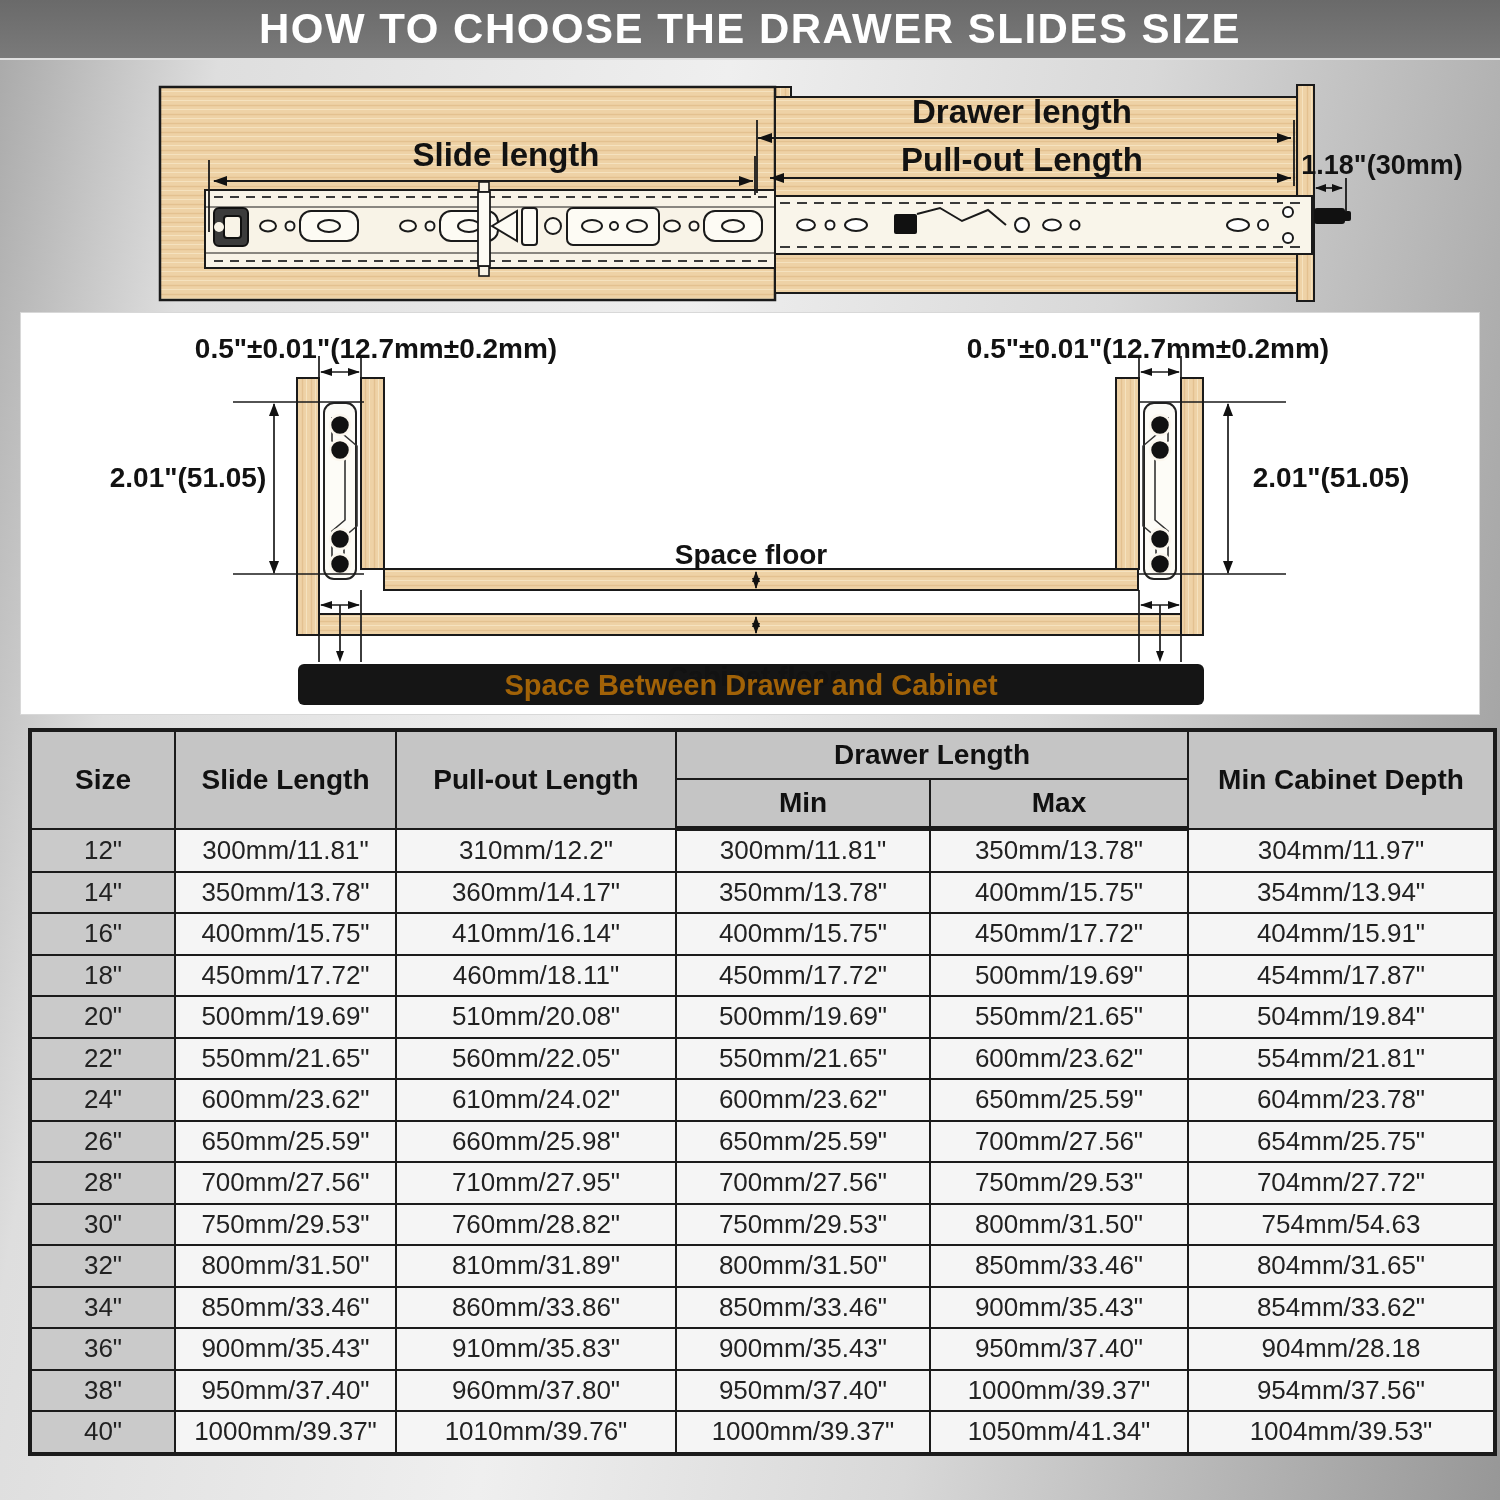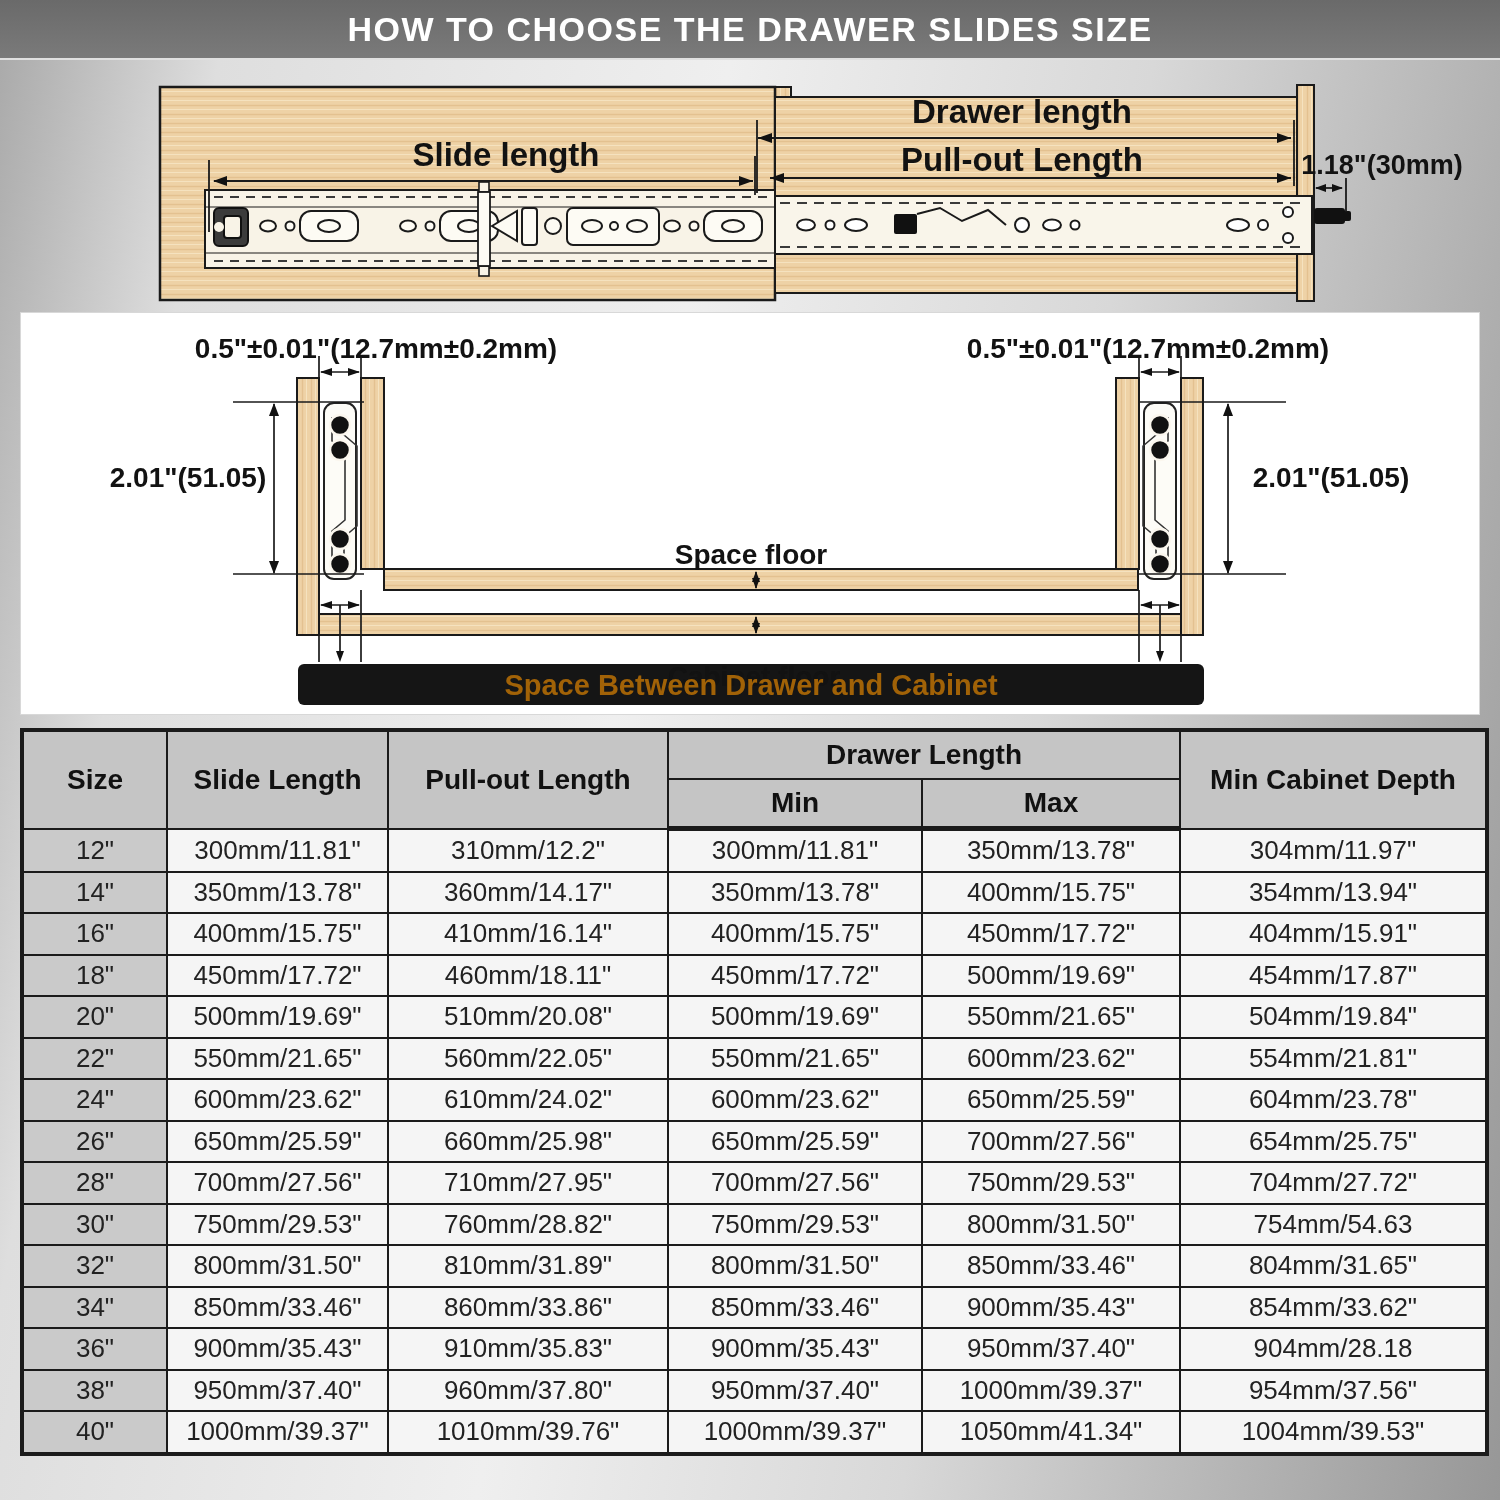--- a/index.html
+++ b/index.html
@@ -2,28 +2,28 @@
 <html><head>
 <meta charset="utf-8">
 <style>
   html,body{margin:0;padding:0;width:1500px;height:1500px;overflow:hidden;
     font-family:"Liberation Sans", sans-serif;}
   body{background:linear-gradient(100deg,#a8a8a8 0%,#dedede 13%,#efefef 42%,#d8d8d8 66%,#979797 100%);}
   .title-bar{position:absolute;left:0;top:0;width:1500px;height:58px;
     background:linear-gradient(#6a6a6a,#7a7a7a);
     display:flex;align-items:center;justify-content:center;
     border-bottom:2px solid #e0e0e0;}
-  .title-bar span{color:#ffffff;font-size:34px;font-weight:700;letter-spacing:1.5px;white-space:nowrap;}
+  .title-bar span{color:#ffffff;font-size:42px;font-weight:700;letter-spacing:1.5px;white-space:nowrap;}
   .top-diagram{position:absolute;left:0;top:58px;width:1500px;height:257px;}
   .panel-cross{position:absolute;left:20px;top:312px;width:1460px;height:403px;
     background:#ffffff;border:1px solid #d8d8d8;box-sizing:border-box;}
   .lbl{position:absolute;color:#121212;font-weight:600;text-align:center;white-space:nowrap;line-height:1.05;}
   .banner-text{position:absolute;color:#a16207;font-weight:700;text-align:center;white-space:nowrap;}
   
-  .size-table{position:absolute;left:12px;top:728px;padding-left:8px;}
+  .size-table{position:absolute;left:20px;top:728px;padding-left:8px;}
   table{border-collapse:collapse;table-layout:fixed;width:1465px;
     border:4px solid #1b1b1b;background:#f5f5f5;}
   th,td{border:2.5px solid #1b1b1b;text-align:center;vertical-align:middle;
     overflow:hidden;white-space:nowrap;padding:0;}
   th{background:#c5c5c5;font-size:28px;font-weight:600;color:#111;height:46px;}
   thead tr:last-child th{border-bottom:5px solid #1b1b1b;margin-left:16px;}
   td{font-size:26px;font-weight:400;color:#222;height:39.5px;background:#f5f5f5;}
   td.col-size{background:#cacaca;}
   svg{display:block;}
 </style>

